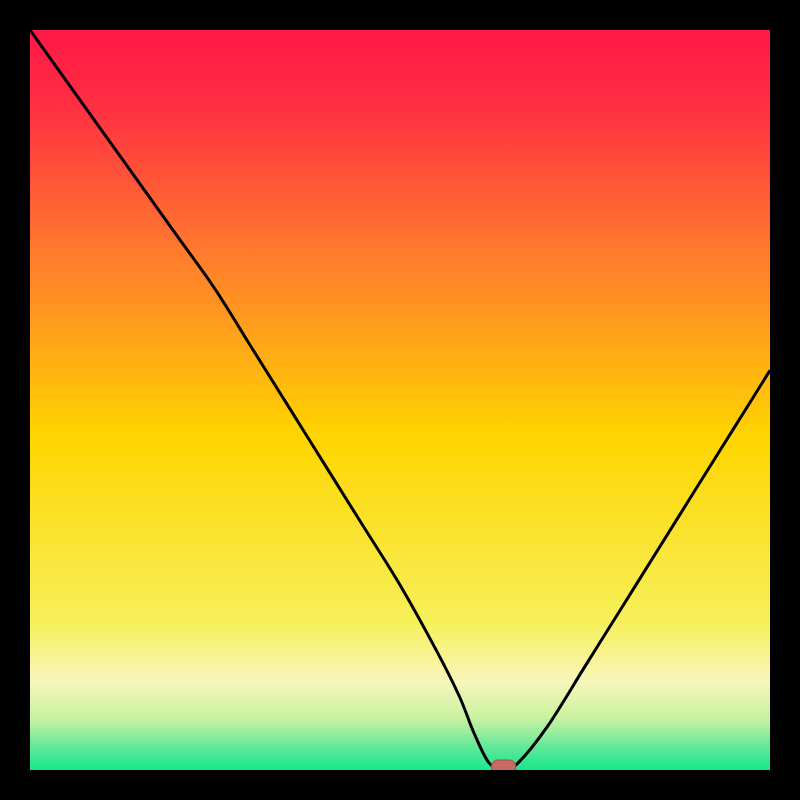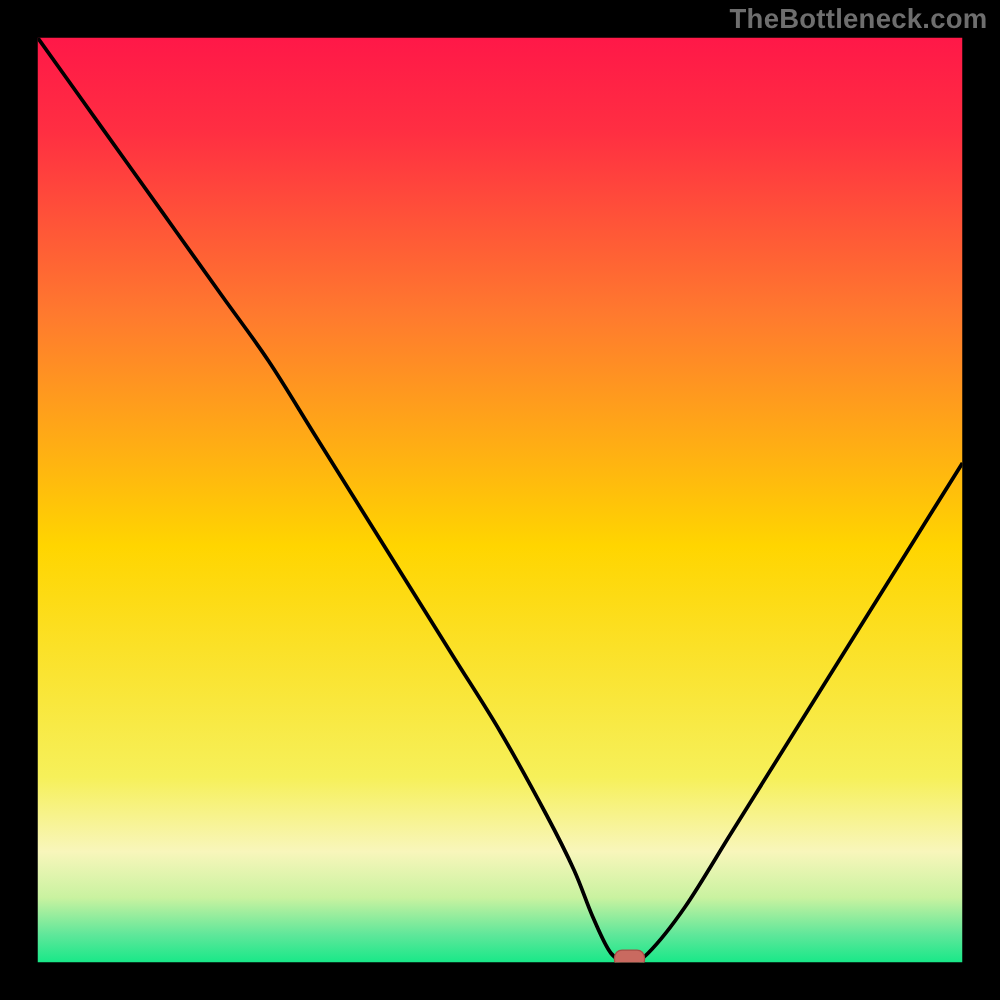--- a/index.html
+++ b/index.html
@@ -35,21 +35,20 @@
     height: 740px;
   }
   .plot svg {
     display: block;
   }
 </style>
 </head>
 <body>
 
 <div class="frame">
-  <div class="watermark">TheBottleneck.com</div>
 
   <div class="plot">
     <svg id="chart-svg" width="740" height="740" viewBox="0 0 740 740">
       <defs>
         <linearGradient id="bg-grad" x1="0" y1="0" x2="0" y2="1">
         <stop offset="0%" stop-color="#ff1848"></stop>
             <stop offset="10%" stop-color="#ff2e42"></stop>
             <stop offset="30%" stop-color="#ff7a2e"></stop>
             <stop offset="55.00000000000001%" stop-color="#ffd500"></stop>
             <stop offset="80%" stop-color="#f6f05a"></stop>

